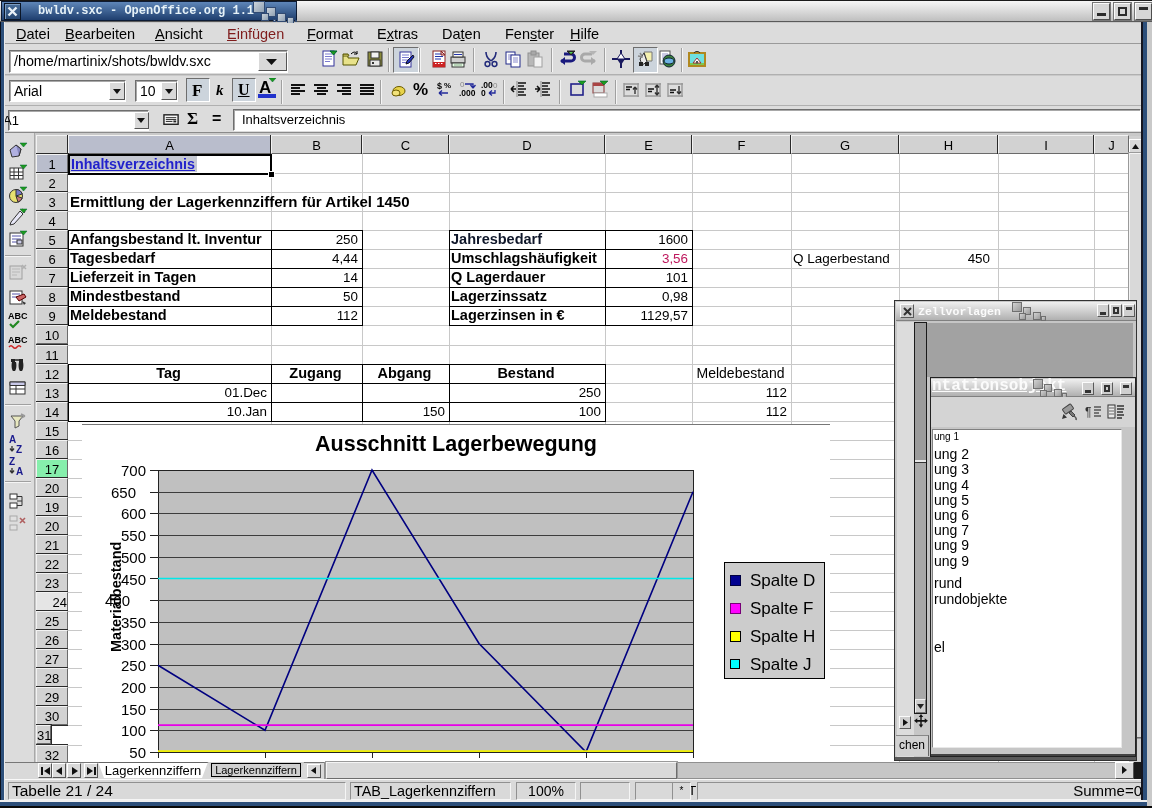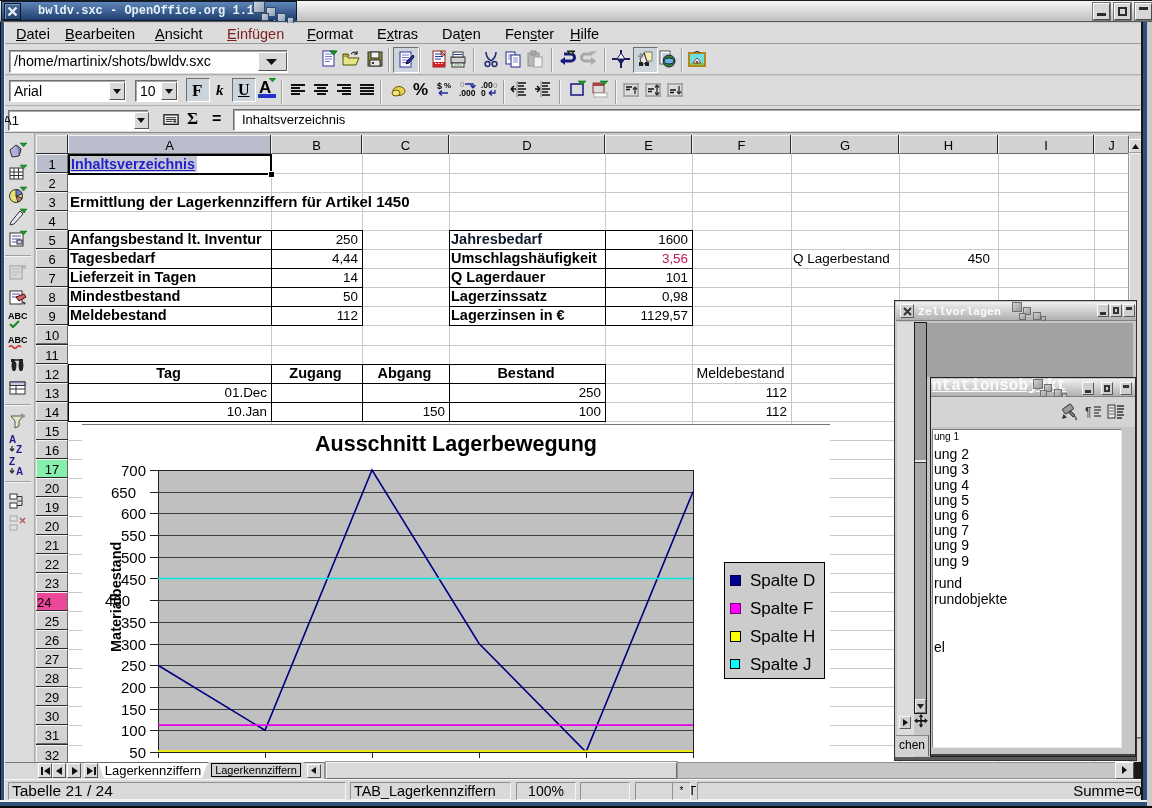--- a/index.html
+++ b/index.html
@@ -373,28 +373,28 @@
     <div style="left:0;top:267px;width:32px;height:19.05px;background:#d2d2d2;border:1px solid;border-color:#f2f2f2 #6a6a6a #6a6a6a #f2f2f2;box-shadow:0 0 0 1px #2a2a2a;text-align:center;font-size:13px;line-height:19px;color:#000;">14</div>
     <div style="left:0;top:286px;width:32px;height:19.05px;background:#d2d2d2;border:1px solid;border-color:#f2f2f2 #6a6a6a #6a6a6a #f2f2f2;box-shadow:0 0 0 1px #2a2a2a;text-align:center;font-size:13px;line-height:19px;color:#000;">15</div>
     <div style="left:0;top:305px;width:32px;height:19.05px;background:#d2d2d2;border:1px solid;border-color:#f2f2f2 #6a6a6a #6a6a6a #f2f2f2;box-shadow:0 0 0 1px #2a2a2a;text-align:center;font-size:13px;line-height:19px;color:#000;">16</div>
     <div style="left:0;top:324px;width:32px;height:19.05px;background:#86efac;border:1px solid;border-color:#f2f2f2 #6a6a6a #6a6a6a #f2f2f2;box-shadow:0 0 0 1px #2a2a2a;text-align:center;font-size:13px;line-height:19px;color:#000;">17</div>
     <div style="left:0;top:343px;width:32px;height:19.05px;background:#d2d2d2;border:1px solid;border-color:#f2f2f2 #6a6a6a #6a6a6a #f2f2f2;box-shadow:0 0 0 1px #2a2a2a;text-align:center;font-size:13px;line-height:19px;color:#000;">20</div>
     <div style="left:0;top:362px;width:32px;height:19.05px;background:#d2d2d2;border:1px solid;border-color:#f2f2f2 #6a6a6a #6a6a6a #f2f2f2;box-shadow:0 0 0 1px #2a2a2a;text-align:center;font-size:13px;line-height:19px;color:#000;">19</div>
     <div style="left:0;top:381px;width:32px;height:19.05px;background:#d2d2d2;border:1px solid;border-color:#f2f2f2 #6a6a6a #6a6a6a #f2f2f2;box-shadow:0 0 0 1px #2a2a2a;text-align:center;font-size:13px;line-height:19px;color:#000;">20</div>
     <div style="left:0;top:400px;width:32px;height:19.05px;background:#d2d2d2;border:1px solid;border-color:#f2f2f2 #6a6a6a #6a6a6a #f2f2f2;box-shadow:0 0 0 1px #2a2a2a;text-align:center;font-size:13px;line-height:19px;color:#000;">21</div>
     <div style="left:0;top:419px;width:32px;height:19.05px;background:#d2d2d2;border:1px solid;border-color:#f2f2f2 #6a6a6a #6a6a6a #f2f2f2;box-shadow:0 0 0 1px #2a2a2a;text-align:center;font-size:13px;line-height:19px;color:#000;">22</div>
     <div style="left:0;top:438px;width:32px;height:19.05px;background:#d2d2d2;border:1px solid;border-color:#f2f2f2 #6a6a6a #6a6a6a #f2f2f2;box-shadow:0 0 0 1px #2a2a2a;text-align:center;font-size:13px;line-height:19px;color:#000;">23</div>
-    <div style="left:0;top:457px;width:32px;height:19.05px;background:#ec4899;border:1px solid;border-color:#f2f2f2 #6a6a6a #6a6a6a #f2f2f2;box-shadow:0 0 0 1px #2a2a2a;text-align:left;font-size:13px;line-height:19px;color:#000;">24</div>
+    <div style="left:0;top:457px;width:32px;height:19.05px;background:#e5e5e5;border:1px solid;border-color:#f2f2f2 #6a6a6a #6a6a6a #f2f2f2;box-shadow:0 0 0 1px #2a2a2a;text-align:right;font-size:13px;line-height:19px;color:#000;">24</div>
     <div style="left:0;top:476px;width:32px;height:19.05px;background:#d2d2d2;border:1px solid;border-color:#f2f2f2 #6a6a6a #6a6a6a #f2f2f2;box-shadow:0 0 0 1px #2a2a2a;text-align:center;font-size:13px;line-height:19px;color:#000;">25</div>
     <div style="left:0;top:495px;width:32px;height:19.05px;background:#d2d2d2;border:1px solid;border-color:#f2f2f2 #6a6a6a #6a6a6a #f2f2f2;box-shadow:0 0 0 1px #2a2a2a;text-align:center;font-size:13px;line-height:19px;color:#000;">26</div>
     <div style="left:0;top:514px;width:32px;height:19.05px;background:#d2d2d2;border:1px solid;border-color:#f2f2f2 #6a6a6a #6a6a6a #f2f2f2;box-shadow:0 0 0 1px #2a2a2a;text-align:center;font-size:13px;line-height:19px;color:#000;">27</div>
     <div style="left:0;top:533px;width:32px;height:19.05px;background:#d2d2d2;border:1px solid;border-color:#f2f2f2 #6a6a6a #6a6a6a #f2f2f2;box-shadow:0 0 0 1px #2a2a2a;text-align:center;font-size:13px;line-height:19px;color:#000;">28</div>
     <div style="left:0;top:552px;width:32px;height:19.05px;background:#d2d2d2;border:1px solid;border-color:#f2f2f2 #6a6a6a #6a6a6a #f2f2f2;box-shadow:0 0 0 1px #2a2a2a;text-align:center;font-size:13px;line-height:19px;color:#000;">29</div>
     <div style="left:0;top:571px;width:32px;height:19.05px;background:#d2d2d2;border:1px solid;border-color:#f2f2f2 #6a6a6a #6a6a6a #f2f2f2;box-shadow:0 0 0 1px #2a2a2a;text-align:center;font-size:13px;line-height:19px;color:#000;">30</div>
-    <div style="left:0;top:590px;width:32px;height:19.05px;background:#d2d2d2;border:1px solid;border-color:#f2f2f2 #6a6a6a #6a6a6a #f2f2f2;box-shadow:0 0 0 1px #2a2a2a;text-align:center;font-size:13px;line-height:19px;color:#000;">31</div>
+    <div style="left:0;top:590px;width:15px;height:19.05px;background:#d2d2d2;border:1px solid;border-color:#f2f2f2 #6a6a6a #6a6a6a #f2f2f2;box-shadow:0 0 0 1px #2a2a2a;text-align:center;font-size:13px;line-height:19px;color:#000;">31</div>
     <div style="left:0;top:610px;width:32px;height:19.05px;background:#d2d2d2;border:1px solid;border-color:#f2f2f2 #6a6a6a #6a6a6a #f2f2f2;box-shadow:0 0 0 1px #2a2a2a;text-align:center;font-size:13px;line-height:19px;color:#000;">32</div>
     <div style="left:32px;top:19px;width:1061px;height:608px;background:#fff;"></div>
     <div style="left:235px;top:19px;width:1px;height:608px;background:#c8c8c8;"></div>
     <div style="left:326px;top:19px;width:1px;height:608px;background:#c8c8c8;"></div>
     <div style="left:413px;top:19px;width:1px;height:608px;background:#c8c8c8;"></div>
     <div style="left:569px;top:19px;width:1px;height:608px;background:#c8c8c8;"></div>
     <div style="left:656px;top:19px;width:1px;height:608px;background:#c8c8c8;"></div>
     <div style="left:755px;top:19px;width:1px;height:608px;background:#c8c8c8;"></div>
     <div style="left:863px;top:19px;width:1px;height:608px;background:#c8c8c8;"></div>
     <div style="left:962px;top:19px;width:1px;height:608px;background:#c8c8c8;"></div>

